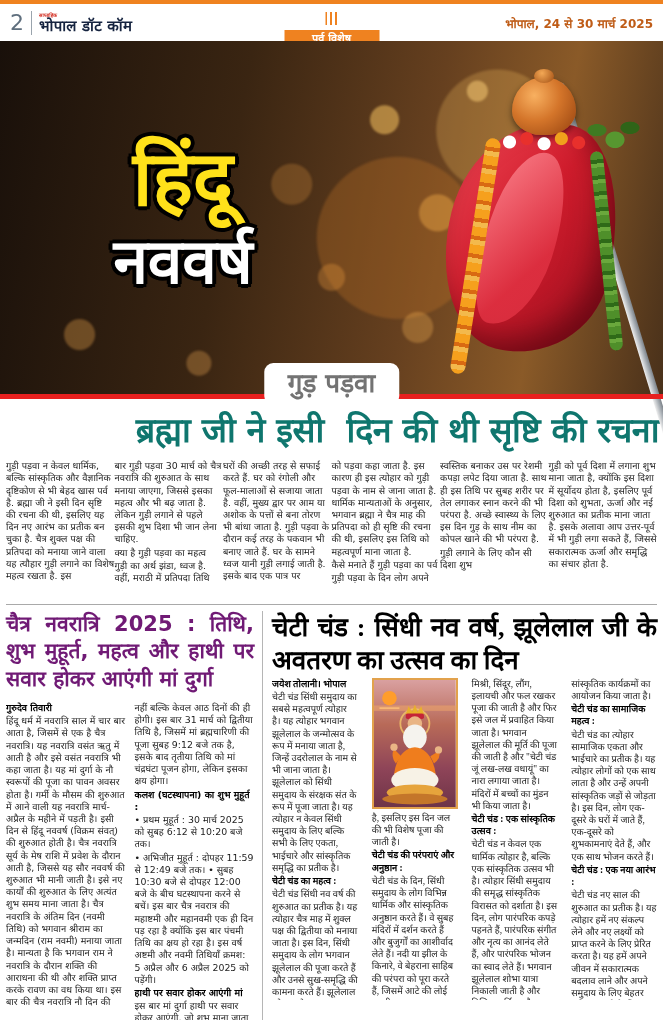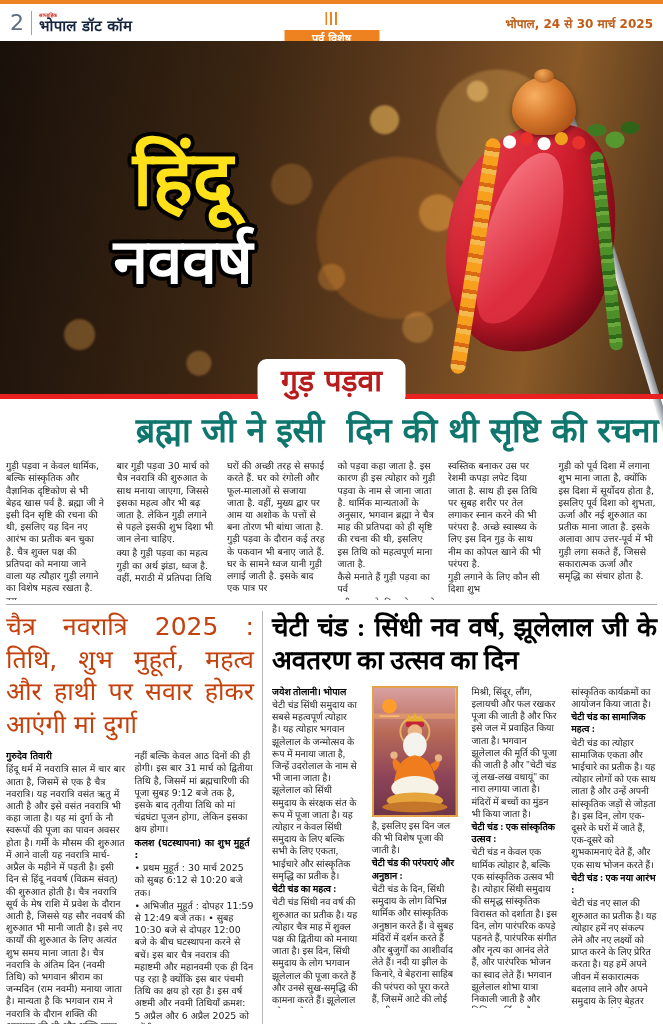--- a/index.html
+++ b/index.html
@@ -67,40 +67,40 @@
             radial-gradient(circle at 48% 55%, #ffffff 0 6px, transparent 7px),
             radial-gradient(circle at 66% 40%, #f0a11c 0 6px, transparent 7px),
             radial-gradient(circle at 84% 52%, #e8302c 0 6px, transparent 7px); }
   .leaves{ position:absolute; left:582px; top:70px; width:60px; height:48px;
           background-image:
             radial-gradient(ellipse at 25% 40%, #3f7a22 0 9px, transparent 10px),
             radial-gradient(ellipse at 55% 60%, #579730 0 9px, transparent 10px),
             radial-gradient(ellipse at 80% 35%, #2f6418 0 9px, transparent 10px); }
   .redline{ position:absolute; left:0; right:0; bottom:0; height:5px; background:#e8201f; z-index:4; }
   .kicker{ position:absolute; left:50%; transform:translateX(-50%); bottom:-6px; z-index:5;
-          background:#ffffff; color:#b91c1c; font-size:30px; font-weight:800; line-height:1;
+          background:#ffffff; color:#737373; font-size:26px; font-weight:800; line-height:1;
           padding:7px 24px 9px; border-radius:9px; }
 
   
   .headline{ margin:12px 4px 2px; text-align:right; font-size:34px; font-weight:900; color:#0f766e;
           line-height:1.15; white-space:pre-wrap; letter-spacing:-.5px; }
-  .maincols{ display:grid; grid-template-columns:repeat(6,1fr); gap:12px; padding:8px 6px 0; height:148px; overflow:hidden; }
+  .maincols{ display:grid; grid-template-columns:repeat(6,1fr); gap:0; padding:8px 6px 0; height:148px; overflow:hidden; }
   .col{ font-size:9.4px; line-height:1.3; color:#1c1c1c; }
   .blk{ margin:0 0 1px; }
   .blk.bold{ font-weight:700; color:#000; }
   .rule{ border-top:1px solid #a9a9a9; margin:4px 6px 0; }
 
   
   .lower{ display:grid; grid-template-columns:256px 1fr; padding:6px 6px 0; }
   .leftart{ padding-right:8px; }
   .rightart{ border-left:1px solid #b5b5b5; padding-left:9px;font-family:Liberation Serif, serif; }
-  .leftart h2{ font-size:25px; font-weight:400; color:#c2410c; line-height:1.3; text-align:justify; }
+  .leftart h2{ font-size:21px; font-weight:700; color:#701a75; line-height:1.3; text-align:justify; }
   .rightart h2{ font-size:26px; font-weight:800; color:#000; line-height:1.28; text-align:justify; }
   .cols2{ display:grid; grid-template-columns:1fr 1fr; gap:9px; margin-top:9px; height:318px; overflow:hidden; }
-  .cols4{ display:grid; grid-template-columns:repeat(4,1fr); gap:14px; margin-top:8px; height:322px; overflow:hidden; }
+  .cols4{ display:grid; grid-template-columns:repeat(4,1fr); gap:14px; height:322px; overflow:hidden; }
   .jhulelal{ width:100%; border:2px solid #e2a24c; margin-bottom:3px; line-height:0; }
   .jhulelal svg{ width:100%; height:auto; display:block; }
 </style>
 </head>
 <body>
 
 <div class="page">
 
   <div class="topbar"></div>
 

